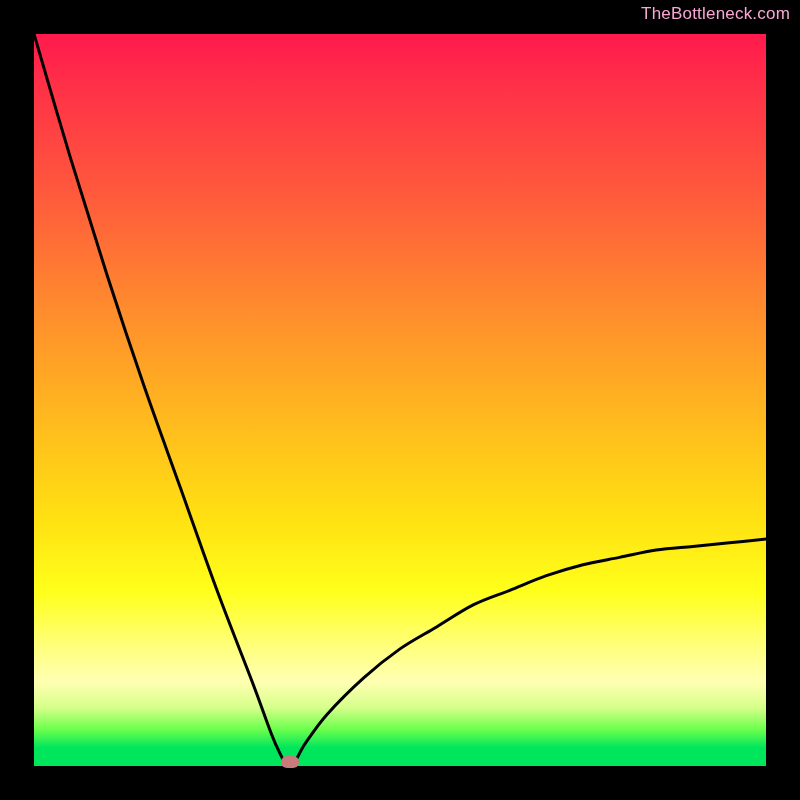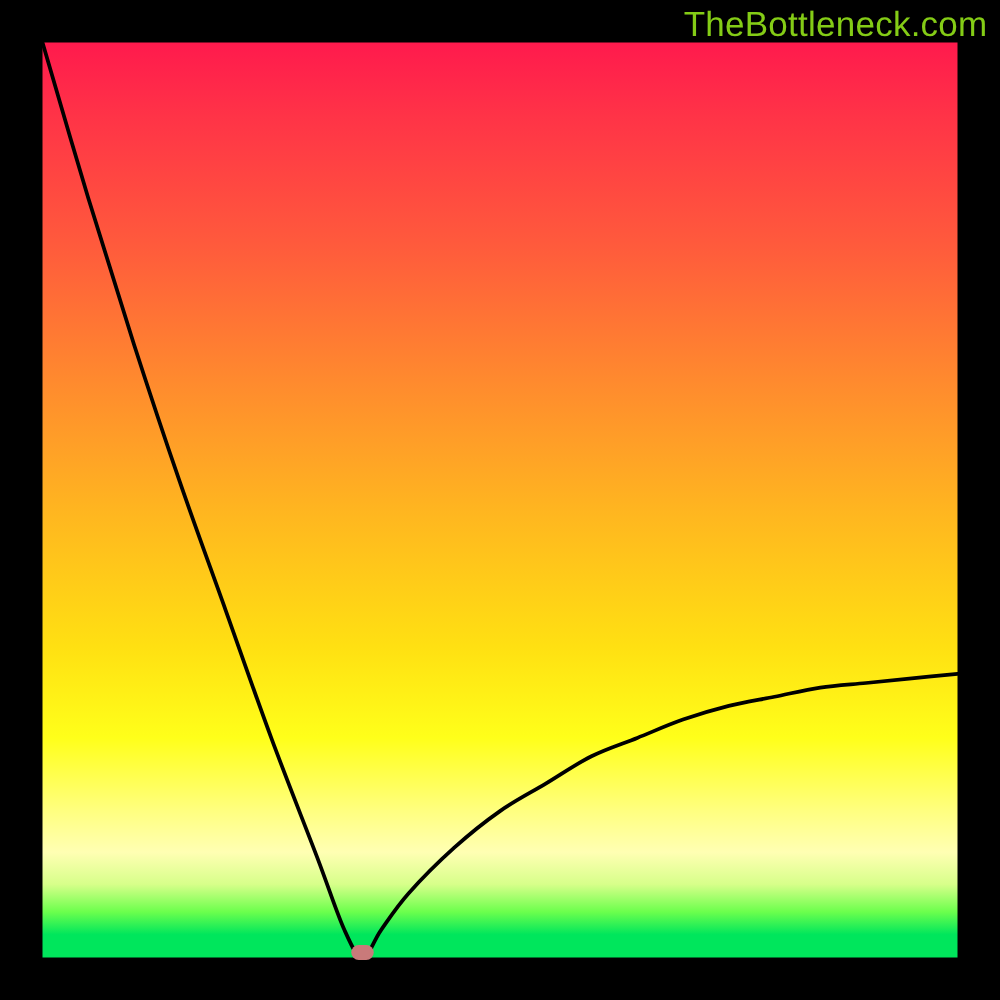--- a/index.html
+++ b/index.html
@@ -16,22 +16,22 @@
     left: 0;
     top: 0;
     width: 800px;
     height: 800px;
     background: #000;
   }
   .watermark {
     position: absolute;
     top: 4px;
     right: 10px;
-    color: #84cc16;
-    font-size: 28px;
+    color: #f9a8d4;
+    font-size: 17px;
     font-weight: 400;
     letter-spacing: 0.2px;
     user-select: none;
   }
   .plot {
     position: absolute;
     left: 34px;
     top: 34px;
     width: 732px;
     height: 732px;

